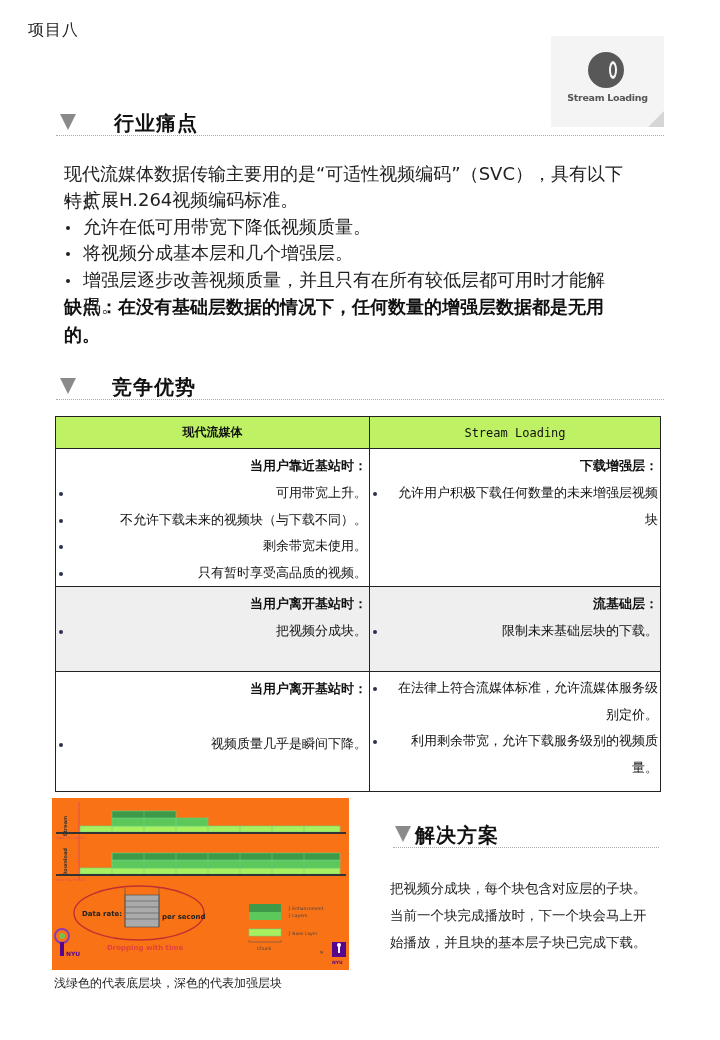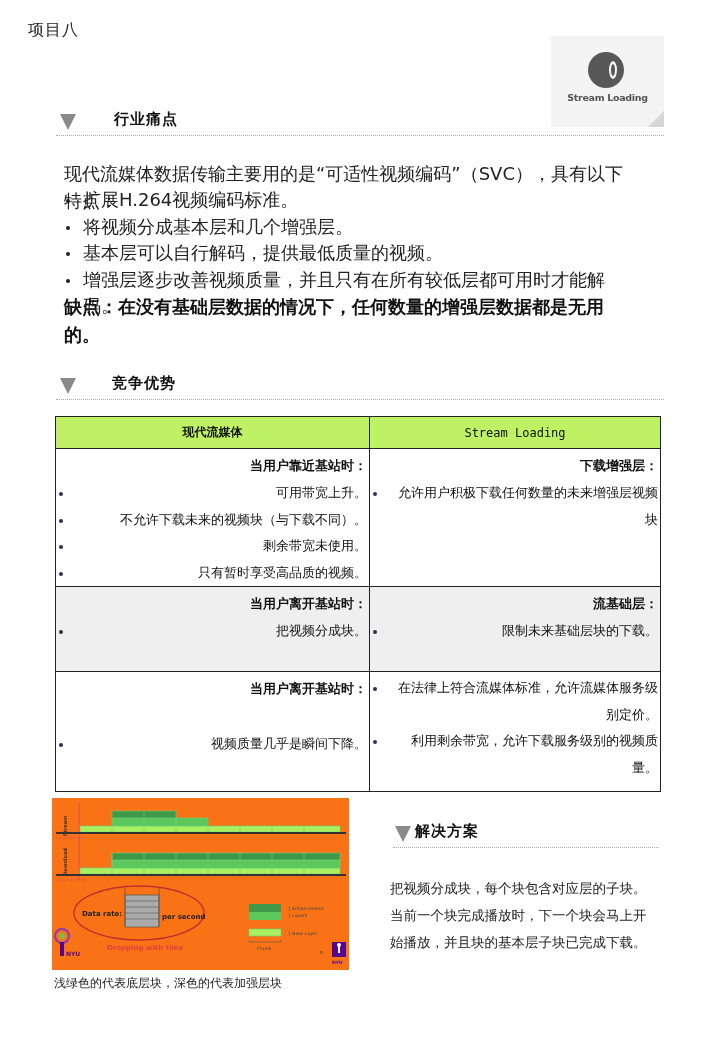--- a/index.html
+++ b/index.html
@@ -10,21 +10,21 @@
 
   .logo-box { position: absolute; left: 551px; top: 36px; width: 113px; height: 91px; background: #f3f4f3; overflow: hidden; }
   .logo-box .fold { position: absolute; right: 0; bottom: 0; width: 0; height: 0; border-style: solid; border-width: 0 0 16px 16px; border-color: transparent transparent #d6d6d6 transparent; }
   .logo-disc { position: absolute; left: 37px; top: 16px; width: 36px; height: 36px; border-radius: 50%; background: #585858; }
   .logo-disc .inner { position: absolute; left: 21px; top: 9px; width: 8px; height: 18px; border-radius: 50%; background: #f3f4f3; }
   .logo-disc .inner2 { position: absolute; left: 23px; top: 12px; width: 4px; height: 12px; border-radius: 50%; background: #585858; }
   .logo-text { position: absolute; left: 0; width: 100%; top: 56px; text-align: center; font-family: "DejaVu Sans", sans-serif; font-weight: bold; font-size: 9.5px; color: #555; letter-spacing: -0.3px; }
 
   .section-head { position: absolute; height: 28px; border-bottom: 1px dotted #aaa; }
   .section-head .tri { position: absolute; top: 6px; width: 0; height: 0; border-left: 8px solid transparent; border-right: 8px solid transparent; border-top: 16px solid #8a8a8a; }
-  .section-head .label { position: absolute; top: 2px; font-family: "DejaVu Serif", "Liberation Serif", serif; font-weight: bold; font-size: 15px; color: #111; letter-spacing: 1px; }
+  .section-head .label { position: absolute; top: 2px; font-family: "DejaVu Serif", "Liberation Serif", serif; font-weight: bold; font-size: 20px; color: #111; letter-spacing: 1px; }
 
   .intro { position: absolute; left: 64px; top: 160px; width: 560px; font-size: 18px; color: #222; }
   .intro p { line-height: 27px; height: 27px; }
   .intro ul { list-style: none; }
   .intro li { position: relative; padding-left: 19px; line-height: 26.5px; height: 26.5px; }
   .intro li::before { content: ""; position: absolute; left: 2px; top: 12px; width: 4px; height: 4px; border-radius: 50%; background: #222; }
   .intro .weakness { font-weight: bold; color: #111; line-height: 28px; }
 
   table.compare { position: absolute; left: 55px; top: 416px; width: 605px; border-collapse: collapse; font-size: 13px; table-layout: fixed; }
   table.compare th, table.compare td { border: 1px solid #222; vertical-align: top; text-align: right; }
@@ -59,22 +59,22 @@
 
 <div class="section-head" style="left:56px; top:108px; width:608px;">
   <span class="tri" style="left:4px;"></span>
   <span class="label" style="left:58px;">行业痛点</span>
 </div>
 
 <div class="intro">
   <p>现代流媒体数据传输主要用的是“可适性视频编码”（SVC），具有以下特点：</p>
   <ul>
     <li>扩展H.264视频编码标准。</li>
+    <li>允许在低可用带宽下降低视频质量。</li>
     <li>将视频分成基本层和几个增强层。</li>
-    <li>基本层可以自行解码，提供最低质量的视频。</li>
     <li>增强层逐步改善视频质量，并且只有在所有较低层都可用时才能解码。</li>
   </ul>
   <p class="weakness">缺点：在没有基础层数据的情况下，任何数量的增强层数据都是无用的。</p>
 </div>
 
 <div class="section-head" style="left:56px; top:372px; width:608px;">
   <span class="tri" style="left:4px;"></span>
   <span class="label" style="left:56px;">竞争优势</span>
 </div>
 

